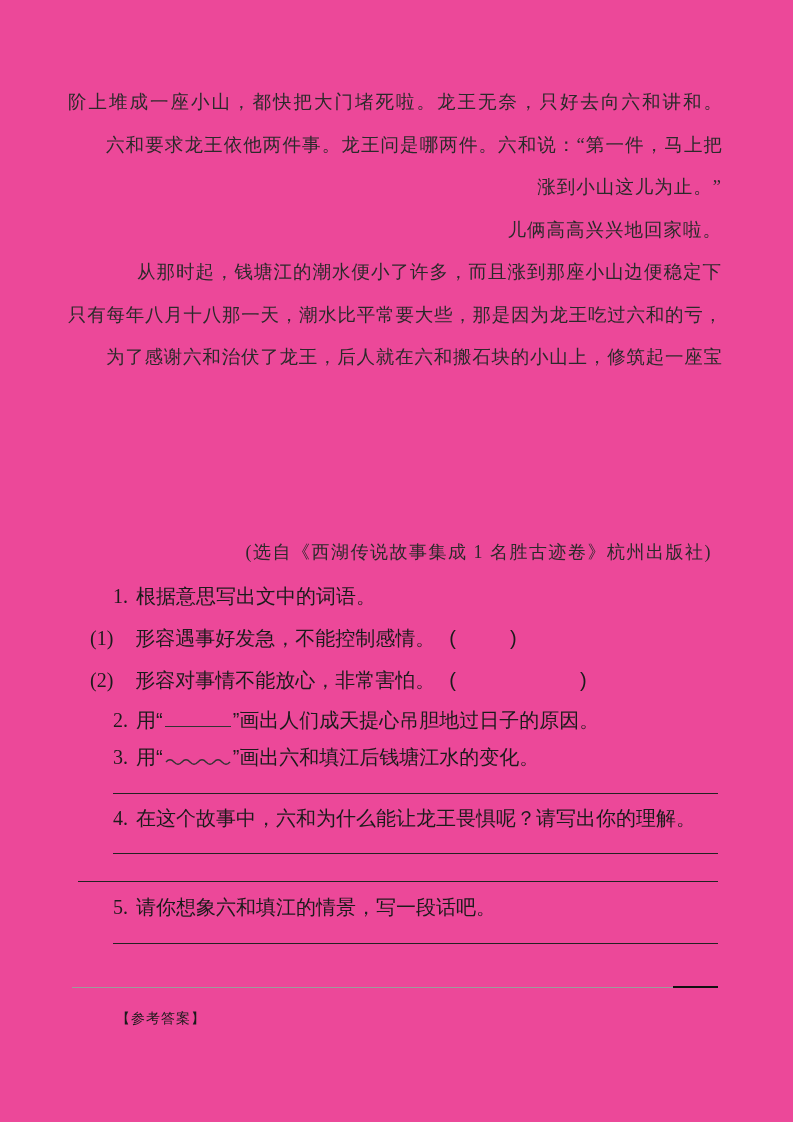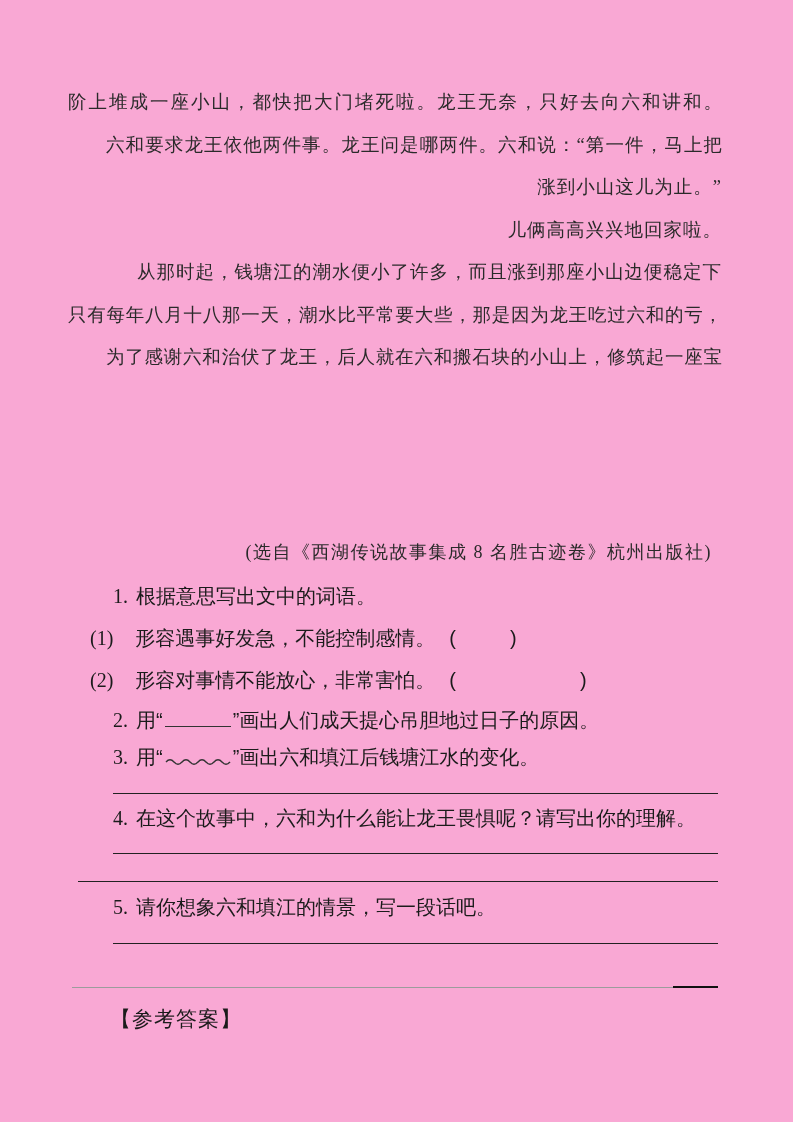--- a/index.html
+++ b/index.html
@@ -1,17 +1,17 @@
 <!DOCTYPE html>
 <html><head>
 <meta charset="utf-8">
 <style>
   html,body{margin:0;padding:0;background:#ffffff;}
   .page{
-    position:relative;width:793px;height:1122px;background:#f9a8d4;
+    position:relative;width:793px;height:1122px;background:#ec4899;
     overflow:hidden;color:#212121;
     font-family:"Liberation Serif","DejaVu Serif",serif;
   }
   
   .story{
     position:absolute;left:68px;top:81px;width:654px;
     font-size:18.5px;line-height:42.5px;letter-spacing:1px;color:#2a2a2a;
   }
   .sline{height:42.5px;overflow:hidden;text-align:right;}
   .sline.j{text-align:justify;text-align-last:justify;letter-spacing:0;}
@@ -41,41 +41,41 @@
   .blank-wavy svg{display:block;margin-bottom:-1px;}
   
   .ans-line{position:absolute;height:0;border-top:1.6px solid #222;}
   .line-a{top:793px;left:113px;width:605px;}
   .line-b{top:853px;left:113px;width:605px;}
   .line-c{top:881px;left:78px;width:640px;}
   .line-d{top:943px;left:113px;width:605px;}
   .sep-gray{position:absolute;top:987px;left:72px;width:601px;height:0;border-top:1.3px solid #9c9c9c;}
   .sep-black{position:absolute;top:986px;left:673px;width:45px;height:0;border-top:2.2px solid #111;}
   .ans-header{
-    position:absolute;top:999px;left:110px;height:40px;line-height:40px;
-    font-size:21px;letter-spacing:1px;color:#1b1b1b;
+    position:absolute;top:999px;left:116px;height:40px;line-height:40px;
+    font-size:14px;letter-spacing:1px;color:#1b1b1b;
     font-family:"Liberation Serif","DejaVu Serif",serif;
   }
 </style>
 </head>
 <body>
 
 <div class="page">
 
   <div class="story">
     <div class="sline j">阶上堆成一座小山，都快把大门堵死啦。龙王无奈，只好去向六和讲和。</div>
     <div class="sline j indent">六和要求龙王依他两件事。龙王问是哪两件。六和说：“第一件，马上把</div>
     <div class="sline">涨到小山这儿为止。”</div>
     <div class="sline">儿俩高高兴兴地回家啦。</div>
     <div class="sline indent">从那时起，钱塘江的潮水便小了许多，而且涨到那座小山边便稳定下来。</div>
     <div class="sline j">只有每年八月十八那一天，潮水比平常要大些，那是因为龙王吃过六和的亏，</div>
     <div class="sline j indent">为了感谢六和治伏了龙王，后人就在六和搬石块的小山上，修筑起一座宝</div>
   </div>
 
-  <div class="attrib">(选自《西湖传说故事集成 8 名胜古迹卷》杭州出版社)</div>
+  <div class="attrib">(选自《西湖传说故事集成 1 名胜古迹卷》杭州出版社)</div>
 
   <div class="q main" style="top:575px;">
     <span class="num">1.</span><span>根据意思写出文中的词语。</span>
   </div>
 
   <div class="q sub" style="top:617px;">
     <span class="num">(1)</span><span>形容遇事好发急，不能控制感情。</span><span class="paren-group"><span>(</span><span class="gap1"></span><span>)</span></span>
   </div>
 
   <div class="q sub" style="top:659px;">

